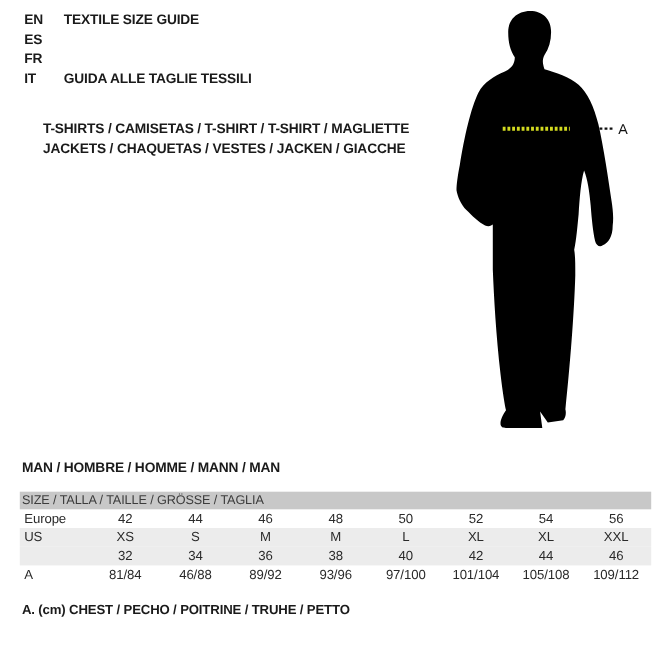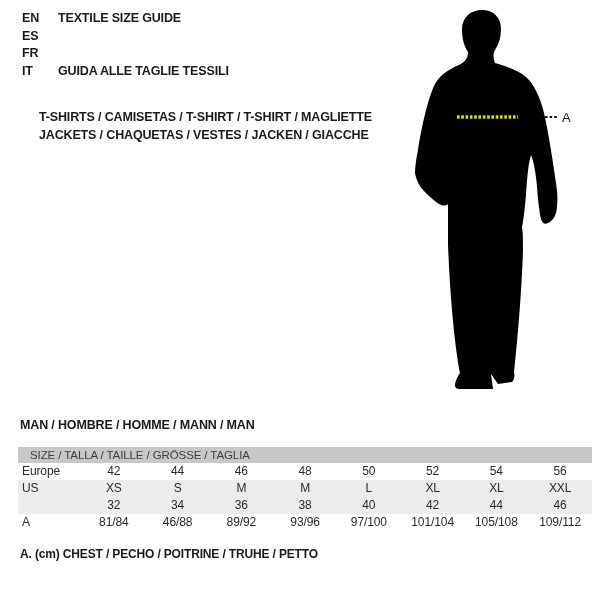--- a/index.html
+++ b/index.html
@@ -12,21 +12,21 @@
 
   .categories{position:absolute;left:20px;top:109px;font-weight:bold;font-size:12.5px;
               line-height:17.5px;letter-spacing:-0.15px;white-space:nowrap;margin-left:19px;}
 
   .figure-wrap{position:absolute;left:405px;top:5px;width:170px;height:390px;}
 
   .section-title{position:absolute;left:20px;top:418px;font-weight:bold;font-size:12.5px;letter-spacing:-0.15px;}
 
   .size-table{position:absolute;left:18px;top:447px;width:574px;font-size:12px;letter-spacing:-0.1px;}
   .t-header{height:16px;line-height:16px;background:#c8c8c8;color:#3c3c3c;
-            padding-left:12px;font-size:11.5px;}
+            padding-left:2px;font-size:11.5px;}
   .t-row{display:flex;height:17px;line-height:17px;color:#2a2a2a;}
   .t-row.shaded{background:#ececec;}
   .t-label{width:60px;flex:0 0 60px;padding-left:4px;}
   .t-cell{flex:1;text-align:center;}
 
   .footnote{position:absolute;left:20px;top:547px;font-weight:bold;font-size:12px;letter-spacing:-0.15px;}
 </style>
 </head>
 <body>
 

